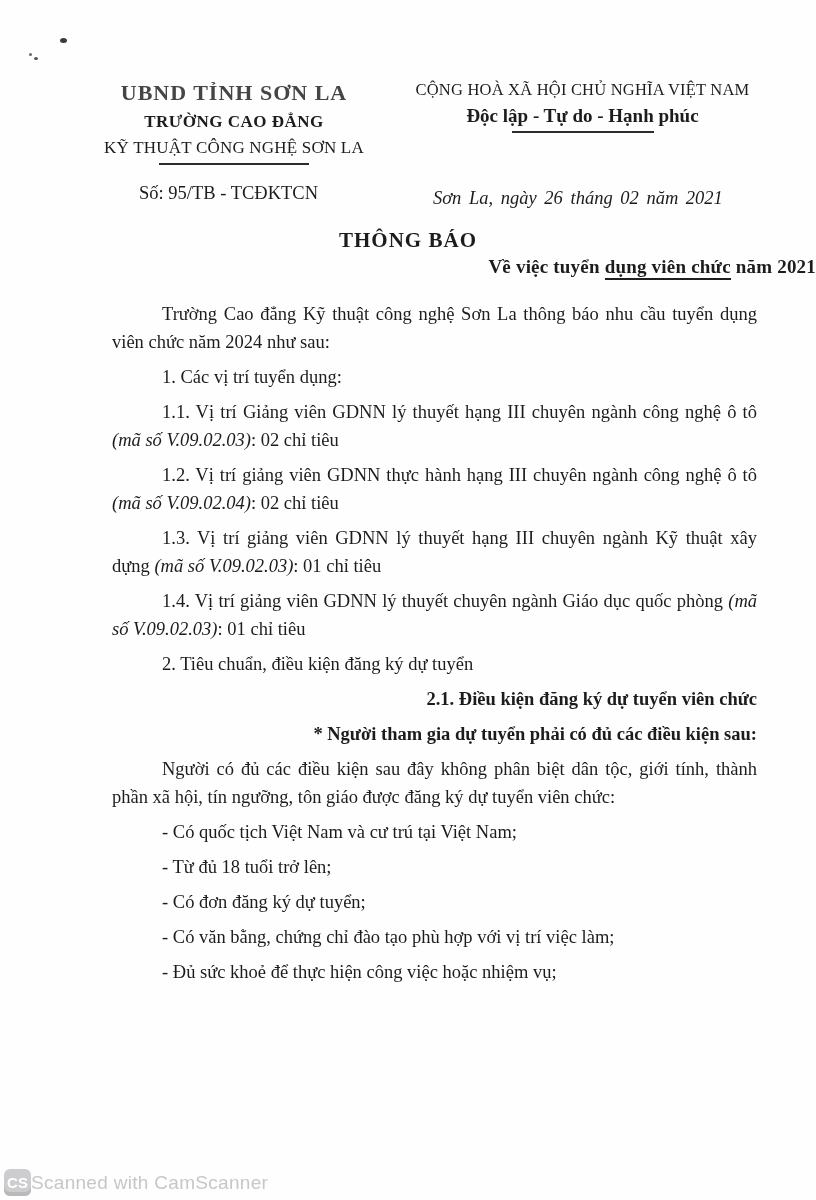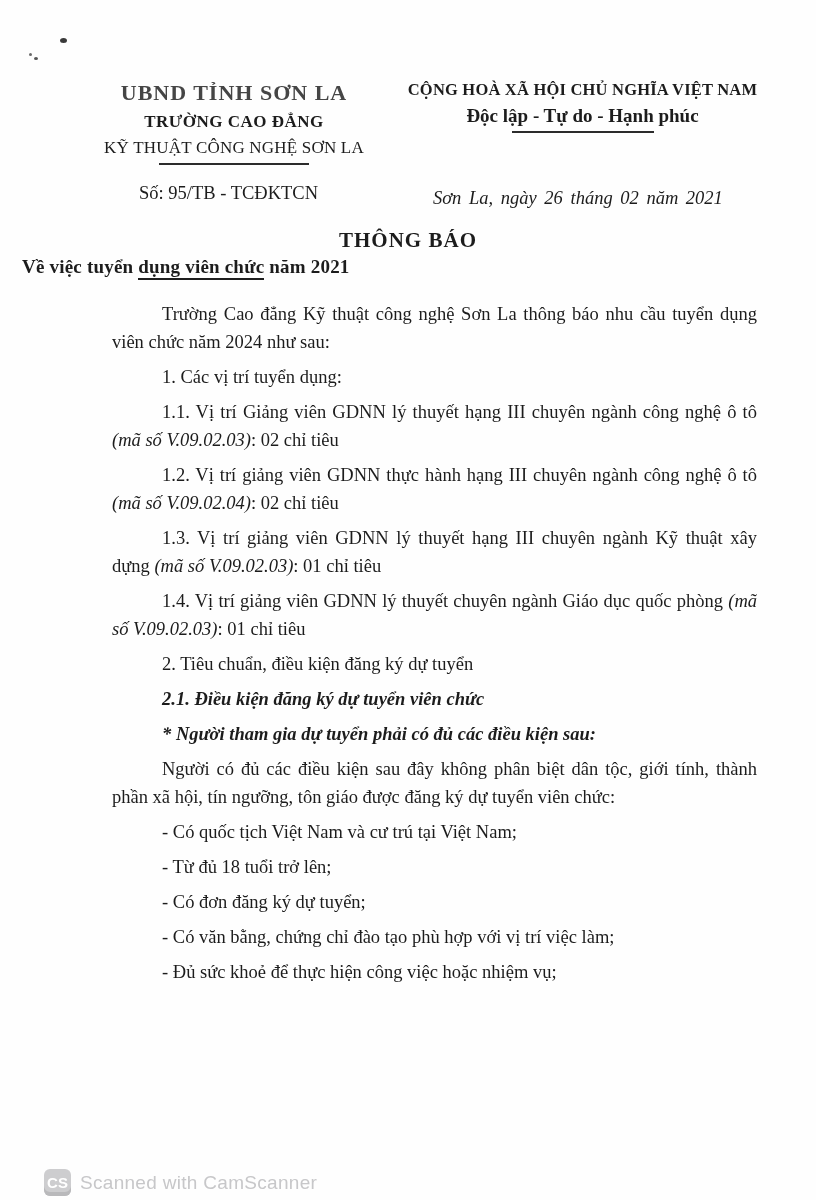--- a/index.html
+++ b/index.html
@@ -14,55 +14,55 @@
   .speck.s1 { left:60px; top:38px; width:7px; height:5px; }
   .speck.s2 { left:29px; top:53px; width:3px; height:3px; background:#6a6a6a; }
   .speck.s3 { left:34px; top:57px; width:4px; height:3px; background:#555; }
 
   
   .hdr-left  { position:absolute; left:84px;  top:80px; width:300px; text-align:center; }
   .hdr-right { position:absolute; left:405px; top:80px; width:355px; text-align:center; }
   .hl1 { font-size:22px; font-weight:600; color:#454545; letter-spacing:1px; }
   .hl2 { font-size:17px; font-weight:700; margin-top:6px; letter-spacing:0.5px; }
   .hl3 { font-size:17px; font-weight:400; margin-top:6px; letter-spacing:0.2px; }
-  .hr1 { font-size:16.5px; font-weight:700; letter-spacing:0.2px; }
+  .hr1 { font-size:16.5px; font-weight:400; letter-spacing:0.2px; }
   .hr2 { font-size:19px;  font-weight:700; margin-top:5px; }
   .rule { border-top:2px solid #2c2c2c; margin:5px auto 0; }
   .rule-left  { width:150px; }
   .rule-right { width:142px; margin-top:4px; }
 
   .docnum   { position:absolute; left:139px; top:183px; font-size:18.5px; }
   .dateline { position:absolute; left:433px; top:188px; font-size:18.5px; font-style:italic; word-spacing:3px; }
 
   .title    { position:absolute; left:0; right:0; top:228px; text-align:center;
               font-size:21px; font-weight:700; letter-spacing:1px; }
-  .subtitle { position:absolute; left:0; right:0; top:256px; text-align:left;
+  .subtitle { position:absolute; left:0; right:0; top:256px; text-align:right;
               font-size:19px; font-weight:700; letter-spacing:0.2px;padding-left:22px; }
   .subtitle .u { border-bottom:2px solid #1e1e1e; padding-bottom:1px; }
 
   
   .body { position:absolute; left:112px; top:300px; width:645px; }
   .body p {
     margin:7px 0 0 0; font-size:18.5px; line-height:28px;
     text-indent:50px; text-align:justify;
   }
   .body p:first-child { margin-top:0; }
   .body p.b  { font-weight:400; text-align:left; }
-  .body p.bi { font-weight:700; font-style:italic; text-align:left; }
+  .body p.bi { font-weight:700; text-align:right; }
   .body p.cond { text-align:left; }
   .body i { font-style:italic; }
 
   
   .footer { position:absolute; left:4px; top:1169px; display:flex; align-items:center;
             font-family:"Liberation Sans","DejaVu Sans",sans-serif; }
   .cs-icon { width:27px; height:27px; border-radius:6px; background:#cdcdcf;
              color:#ffffff; font-weight:700; font-size:15px;
              display:flex; align-items:center; justify-content:center;
-             box-shadow:inset 0 -4px 0 #b9b9bb;margin-left:40px; }
-  .cs-text { margin-left:9px; font-size:19px; color:#c7c7c9; letter-spacing:0.3px; }
+             box-shadow:inset 0 -4px 0 #b9b9bb; }
+  .cs-text { font-size:19px; color:#c7c7c9; letter-spacing:0.3px; }
 </style>
 </head>
 <body>
 
 <div class="page">
 
   <div class="speck s1"></div>
   <div class="speck s2"></div>
   <div class="speck s3"></div>
 

